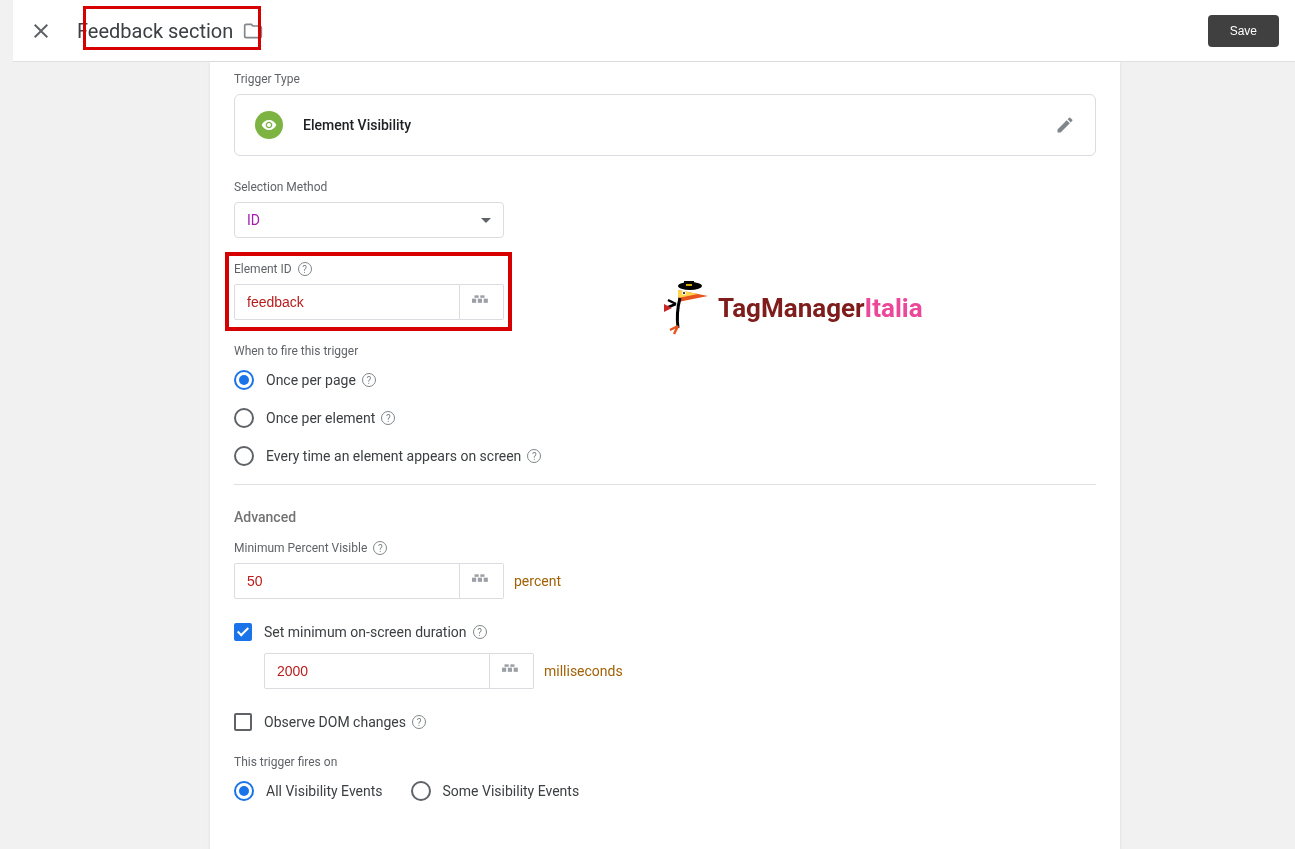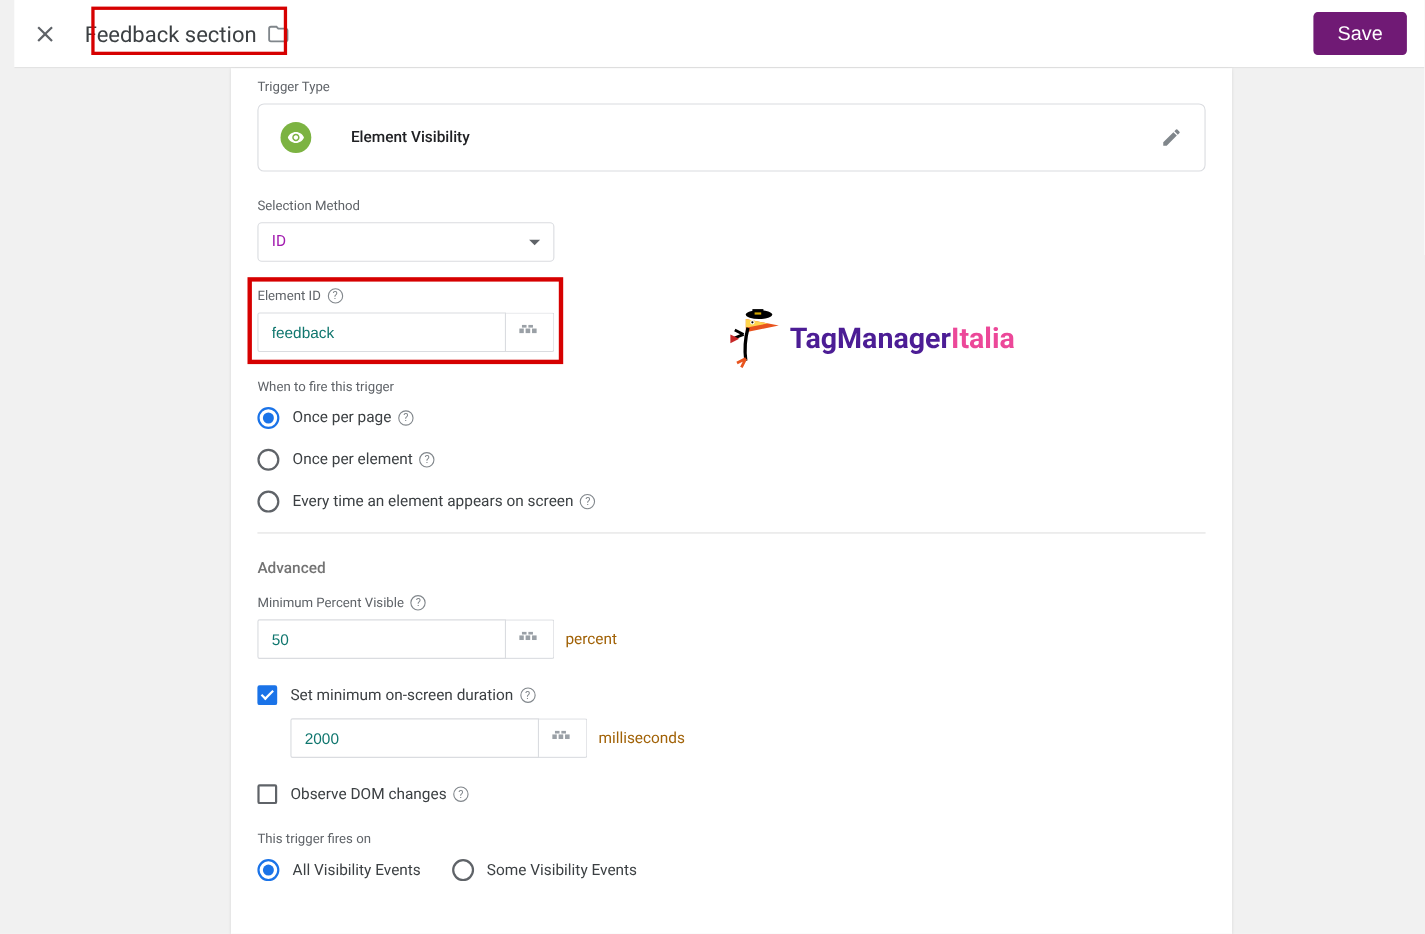--- a/index.html
+++ b/index.html
@@ -4,40 +4,40 @@
 <style>
   * { box-sizing: border-box; margin: 0; padding: 0; }
   body { font-family: Roboto, Arial, sans-serif; font-size: 14px; color: #202124; background: #f1f1f1; width: 1295px; height: 849px; overflow: hidden; }
   .header { height: 62px; background: #fff; border-bottom: 1px solid #e0e0e0; display: flex; align-items: center; padding: 0 16px; position: relative; margin-left: 13px; }
   .close-x { width: 24px; height: 24px; cursor: pointer; color: #5f6368; margin-right: 24px; }
   .close-x svg { width: 100%; height: 100%; }
   .title-block { display: flex; align-items: center; gap: 10px; }
   .title-text { font-size: 20px; color: #3c4043; }
   .folder-icon { width: 20px; height: 20px; color: #80868b; }
   .title-highlight { position: absolute; border: 3px solid #d60000; top: 6px; left: 70px; width: 178px; height: 44px; pointer-events: none; }
-  .save-btn { margin-left: auto; background: #701a75; color: #fff; border: none; border-radius: 4px; font-size: 18px; font-weight: 500; padding: 9px 22px; cursor: pointer; }
+  .save-btn { margin-left: auto; background: #404040; color: #fff; border: none; border-radius: 4px; font-size: 12px; font-weight: 500; padding: 9px 22px; cursor: pointer; }
   .stage { display: flex; justify-content: center; padding-left: 35px; }
   .panel { background: #fff; width: 910px; min-height: 787px; padding: 10px 24px 24px 24px; box-shadow: 0 1px 3px rgba(0,0,0,0.1); position: relative; }
   .label-small { font-size: 12px; color: #5f6368; margin-bottom: 8px; display: flex; align-items: center; gap: 6px; }
   .trigger-type-box { border: 1px solid #dadce0; border-radius: 6px; height: 62px; display: flex; align-items: center; padding: 0 20px; cursor: pointer; justify-content: space-between; }
-  .trigger-type-left { display: flex; align-items: center; gap: 36px; text-align: center; }
+  .trigger-type-left { display: flex; align-items: center; gap: 20px; text-align: center; }
   .vis-icon { width: 28px; height: 28px; border-radius: 50%; background: #7cb342; display: flex; align-items: center; justify-content: center; }
   .vis-icon svg { width: 16px; height: 16px; fill: #fff; }
   .trigger-type-name { font-size: 14px; font-weight: 500; color: #202124; }
   .pencil-icon { width: 20px; height: 20px; color: #80868b; }
   .section { margin-top: 24px; }
   .select-box { border: 1px solid #dadce0; border-radius: 4px; height: 36px; width: 270px; display: flex; align-items: center; justify-content: space-between; padding: 0 12px; cursor: pointer; font-size: 14px; color: #a21caf; }
   .caret { width: 0; height: 0; border-left: 5px solid transparent; border-right: 5px solid transparent; border-top: 5px solid #5f6368; }
   .element-id-highlight { position: absolute; border: 4px solid #d60000; width: 287px; height: 79px; top: 190px; left: 15px; pointer-events: none; }
   .brand-logo { position: absolute; top: 216px; left: 450px; display: flex; align-items: center; gap: 8px; }
   .brand-text { font-size: 26px; font-weight: 700; }
-  .brand-text .blk { color: #4c1d95; }
+  .brand-text .blk { color: #7f1d1d; }
   .brand-text .org { color: #ec4899; }
   .input-wrap { display: flex; align-items: center; width: 270px; }
-  .text-input { border: 1px solid #dadce0; border-radius: 2px 0 0 2px; height: 36px; width: 226px; padding: 0 12px; font-size: 14px; color: #0f766e; outline: none; }
+  .text-input { border: 1px solid #dadce0; border-radius: 2px 0 0 2px; height: 36px; width: 226px; padding: 0 12px; font-size: 14px; color: #b91c1c; outline: none; }
   .var-btn { border: 1px solid #dadce0; border-left: none; border-radius: 0 2px 2px 0; height: 36px; width: 44px; background: #fff; display: flex; align-items: center; justify-content: center; cursor: pointer; }
   .var-btn svg { width: 20px; height: 14px; fill: #9aa0a6; }
   .radio-group { margin-top: 12px; }
   .radio-row { display: flex; align-items: center; gap: 12px; margin-bottom: 18px; }
   .radio { width: 20px; height: 20px; border: 2px solid #5f6368; border-radius: 50%; position: relative; cursor: pointer; flex-shrink: 0; }
   .radio.checked { border-color: #1a73e8; }
   .radio.checked::after { content: ''; position: absolute; top: 3px; left: 3px; width: 10px; height: 10px; background: #1a73e8; border-radius: 50%; }
   .radio-label { font-size: 14px; color: #3c4043; display: flex; align-items: center; gap: 6px; }
   .help-ico { width: 14px; height: 14px; border: 1px solid #80868b; border-radius: 50%; display: inline-flex; align-items: center; justify-content: center; font-size: 10px; color: #80868b; cursor: pointer; }
   hr.divider { border: none; border-top: 1px solid #e0e0e0; margin: 8px 0 24px 0; }

